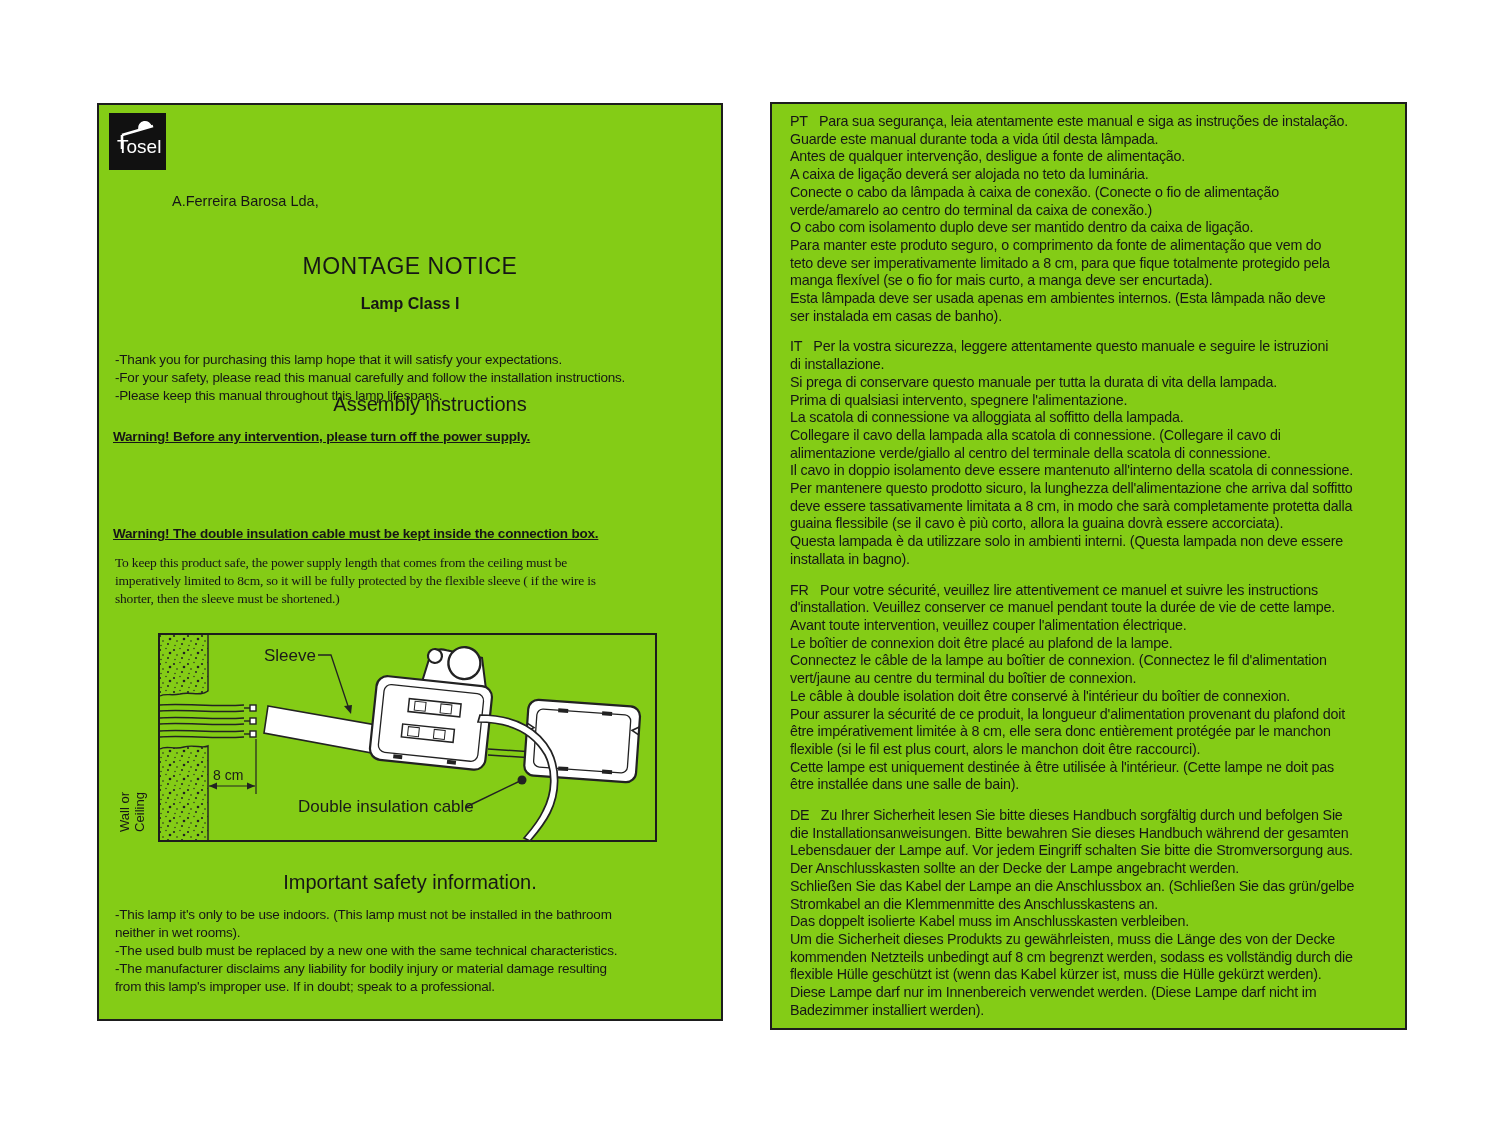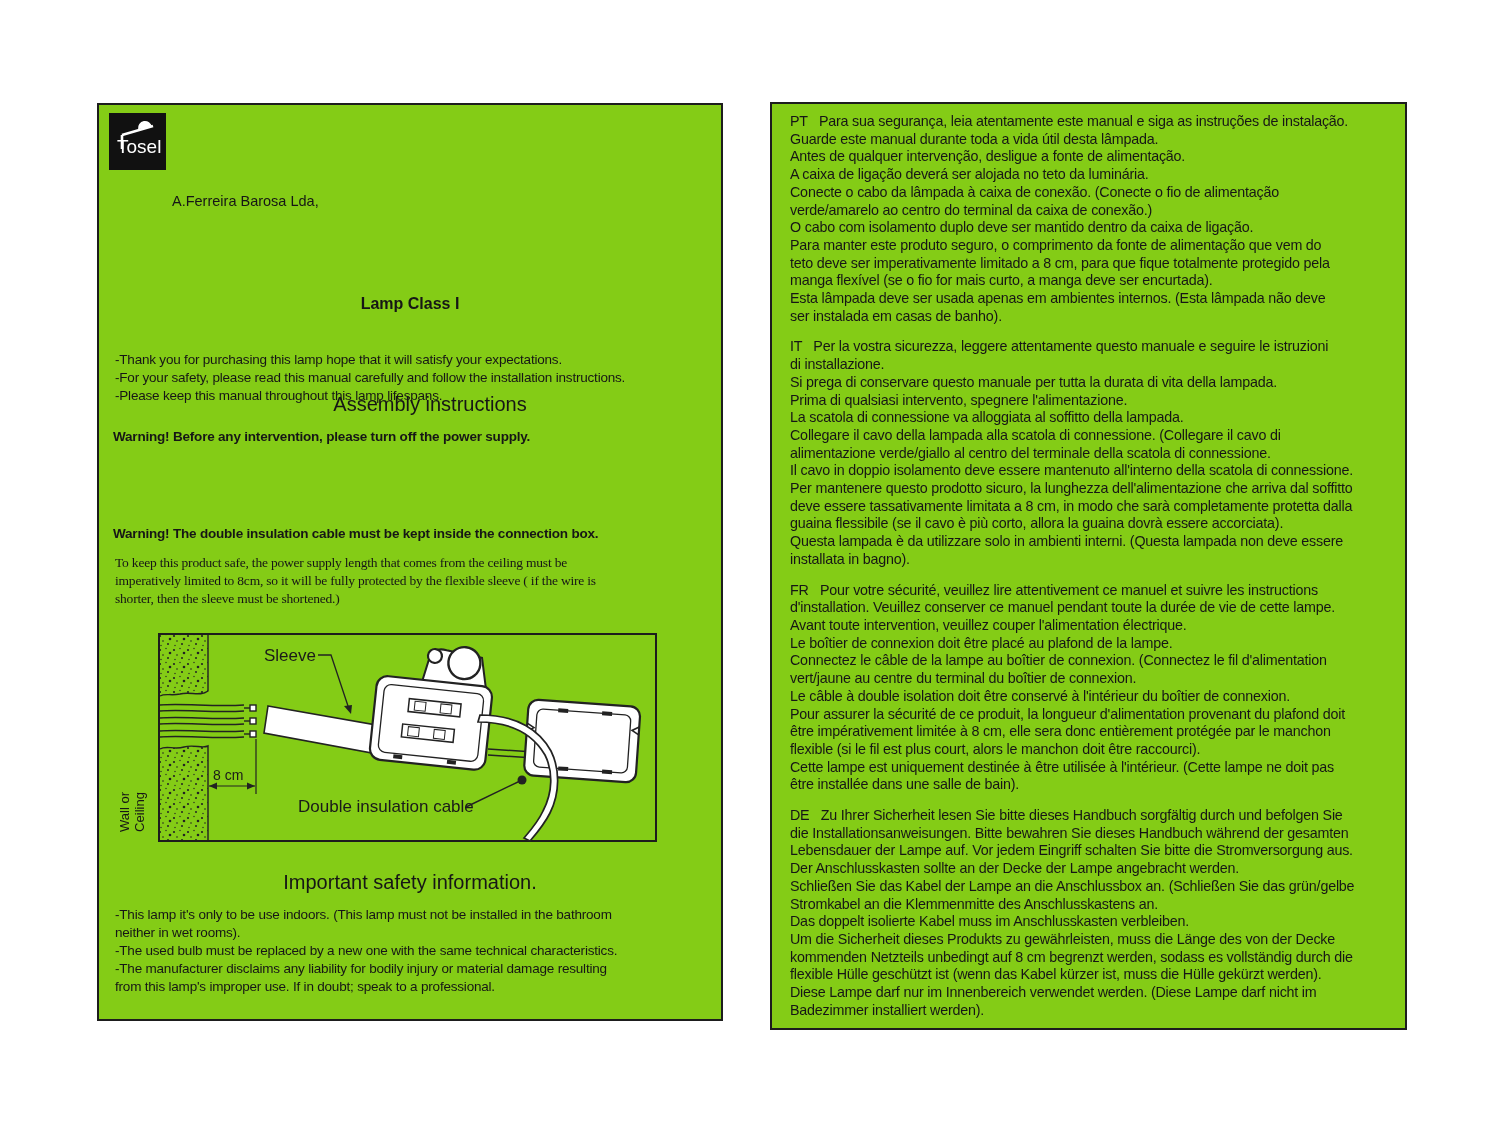--- a/index.html
+++ b/index.html
@@ -4,21 +4,21 @@
 <style>
   html,body{margin:0;padding:0;background:#ffffff;}
   .page{position:relative;width:1500px;height:1125px;background:#fff;overflow:hidden;
         font-family:"Liberation Sans","DejaVu Sans",sans-serif;color:#161616;}
   .panel{position:absolute;background:#84cc16;border:2px solid #1d1d1d;overflow:hidden;}
   #left-panel{left:97px;top:103px;width:622px;height:914px;}
   #right-panel{left:770px;top:102px;width:633px;height:924px;}
   .abs{position:absolute;}
   .pre{white-space:pre;}
   .body-text{font-size:13.5px;line-height:18.1px;letter-spacing:-0.2px;}
-  .bold{font-weight:bold;}
+  .bold{font-weight:bold;text-decoration:underline;}
   .center{left:0;right:0;text-align:center;}
   
   .logo-box{position:absolute;left:10px;top:8px;width:57px;height:57px;background:#111;}
   .logo-box svg{display:block;}
   .company{position:absolute;left:73px;top:48px;font-size:14.5px;margin-top:40px;}
   .address{position:absolute;left:9px;top:73px;font-size:14.5px;line-height:16.5px;}
   .title{position:absolute;top:148px;font-size:23px;letter-spacing:0.5px;}
   .subtitle{position:absolute;top:190px;font-size:16px;font-weight:bold;}
   .h2{position:absolute;font-size:20px;}
   
@@ -42,20 +42,21 @@
       <svg width="57" height="57" viewBox="0 0 57 57">
 
         <line x1="13" y1="22" x2="44" y2="13" stroke="#fff" stroke-width="2.6"></line>
         <path d="M29,15 a7,7 0 0 1 14,0 z" fill="#fff" transform="rotate(-10 36 15)"></path>
         <text x="8" y="40" fill="#fff" font-size="19" font-family="Liberation Sans, DejaVu Sans, sans-serif">Tosel</text>
         <line x1="13" y1="22" x2="13" y2="36" stroke="#fff" stroke-width="2.6"></line>
       </svg>
     </div>
     <div class="company pre">A.Ferreira Barosa Lda,</div>
 
+    <div class="title center">MONTAGE NOTICE</div>
     <div class="subtitle center">Lamp Class I</div>
 
     <div class="abs body-text pre" style="left:16px;top:246px;">-Thank you for purchasing this lamp hope that it will satisfy your expectations.
 -For your safety, please read this manual carefully and follow the installation instructions.
 -Please keep this manual throughout this lamp lifespans.</div>
 
     <div class="h2 center" style="top:288px;padding-left:40px;">Assembly instructions</div>
 
     <div class="abs body-text pre bold" style="left:14px;top:323px;">Warning! Before any intervention, please turn off the power supply.</div>
 

